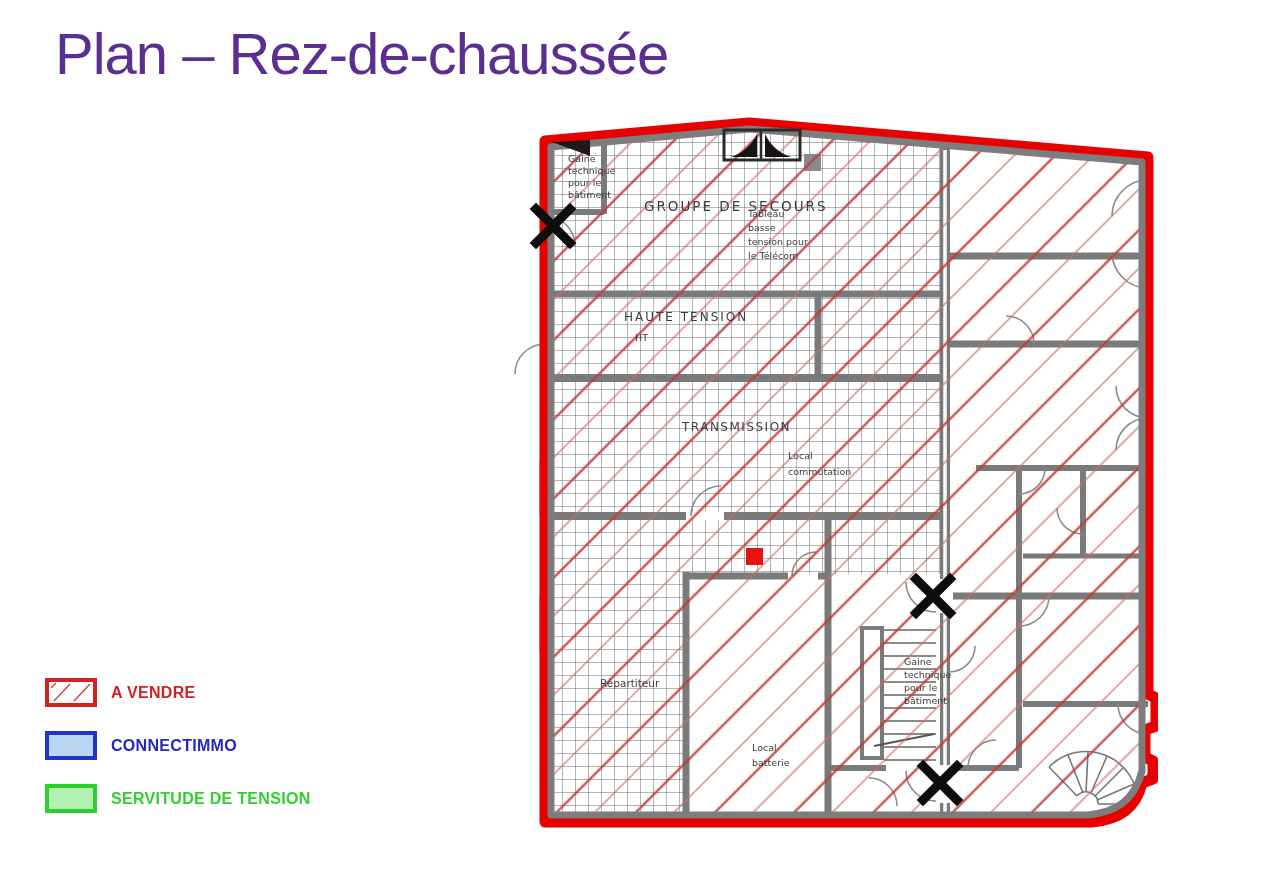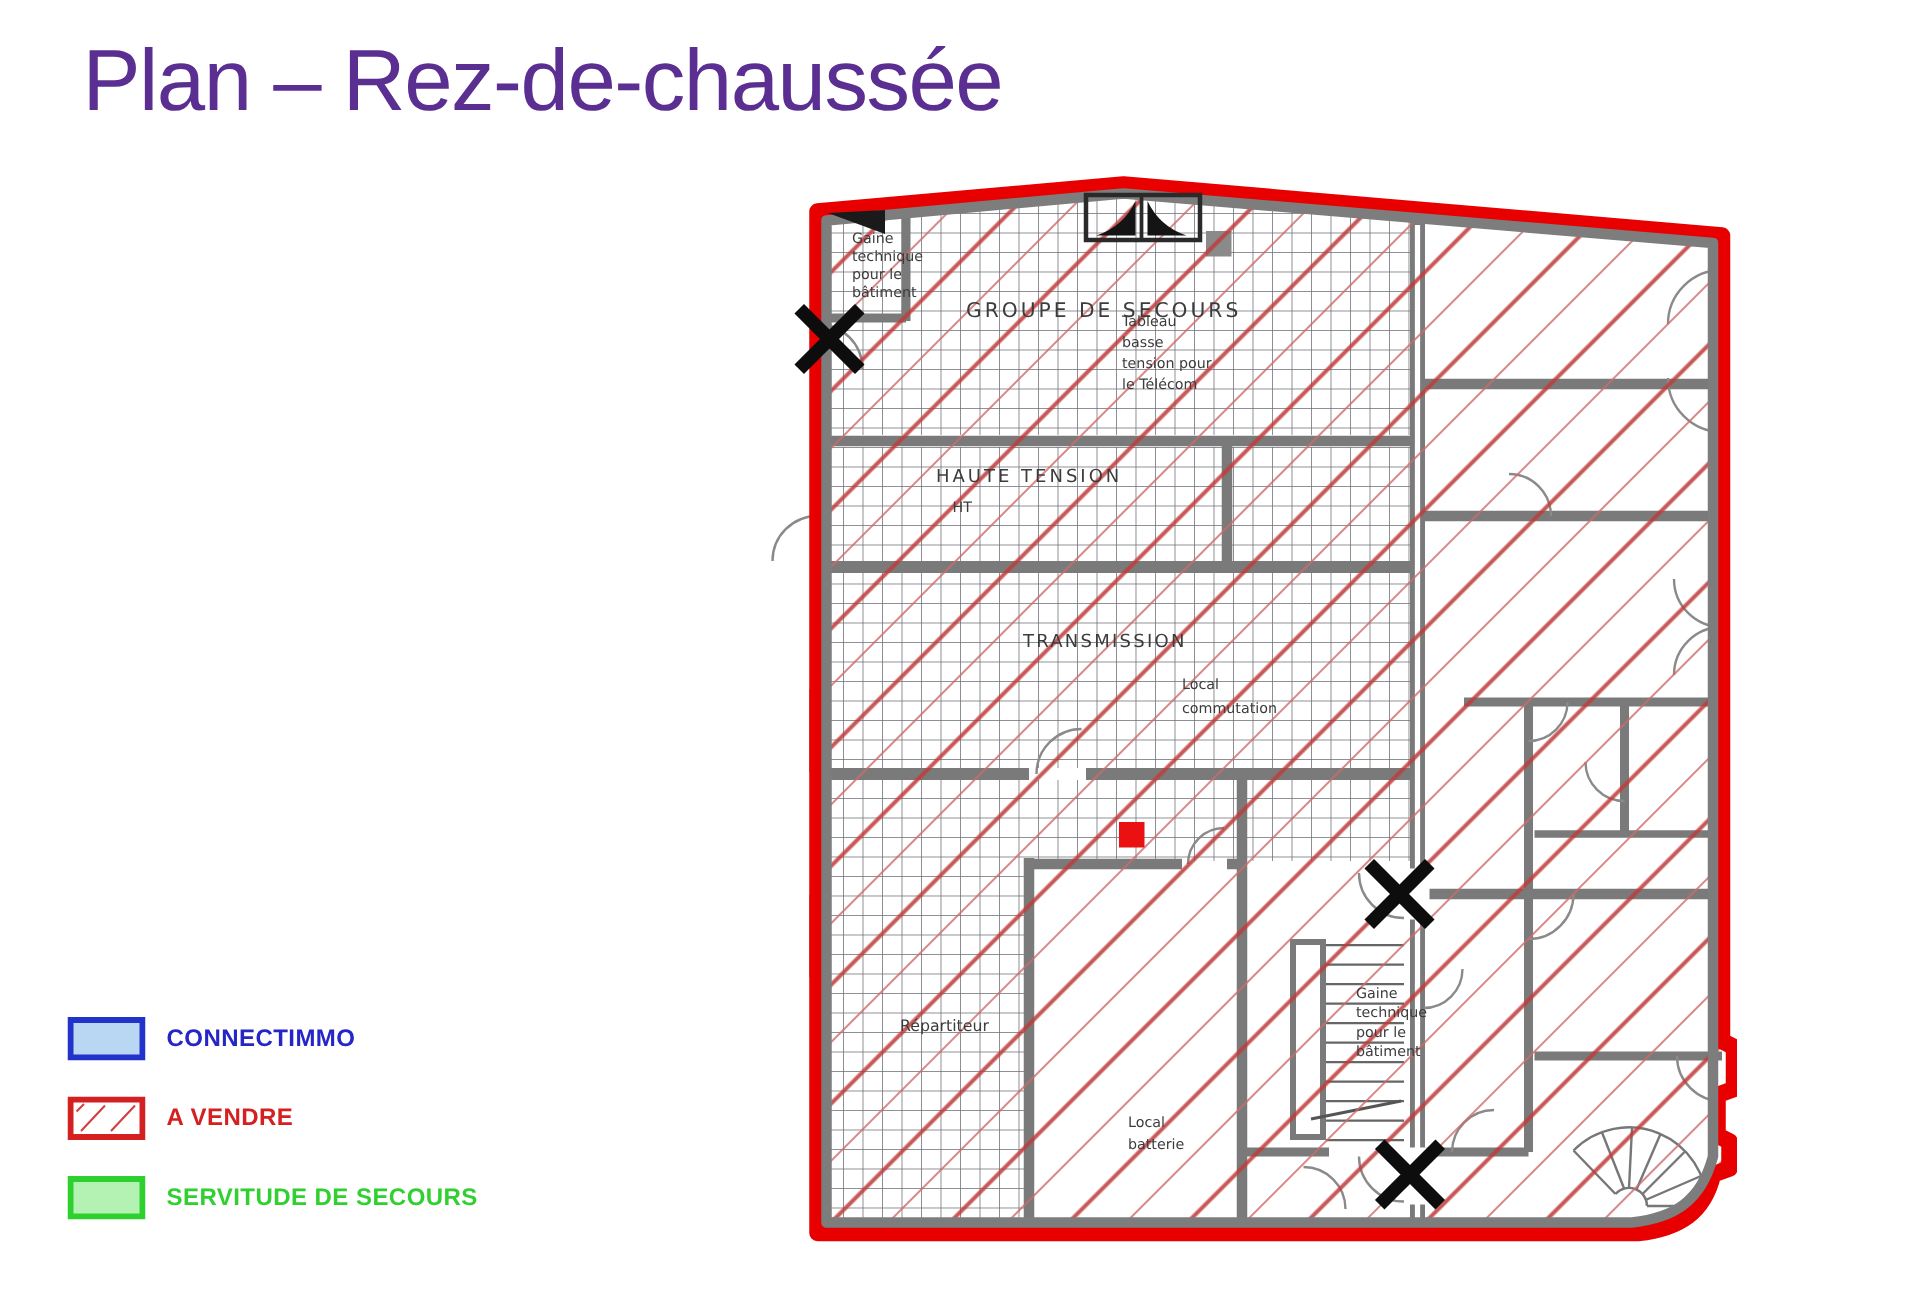--- a/index.html
+++ b/index.html
@@ -180,32 +180,32 @@
           <text x="368" y="575">pour le</text>
           <text x="368" y="588">bâtiment</text>
         </g>
       </g>
     </svg>
   </div>
 
   <div class="legend">
     <div class="legend-row">
       <svg class="swatch" viewBox="0 0 52 29">
-        <rect x="2" y="2" width="48" height="25" fill="#b9d6f2" stroke="#2233cc" stroke-width="4"></rect>
-      </svg>
-      <span class="legend-label connectimmo">CONNECTIMMO</span>
-    </div>
-    <div class="legend-row">
-      <svg class="swatch" viewBox="0 0 52 29">
         <rect x="2" y="2" width="48" height="25" fill="#ffffff" stroke="#d42020" stroke-width="4"></rect>
         <path d="M 9 23 L 25 6 M 29 23 L 45 6 M 6 10 L 11 5" stroke="#d44040" stroke-width="1.4" fill="none"></path>
       </svg>
       <span class="legend-label vendre">A VENDRE</span>
     </div>
     <div class="legend-row">
       <svg class="swatch" viewBox="0 0 52 29">
+        <rect x="2" y="2" width="48" height="25" fill="#b9d6f2" stroke="#2233cc" stroke-width="4"></rect>
+      </svg>
+      <span class="legend-label connectimmo">CONNECTIMMO</span>
+    </div>
+    <div class="legend-row">
+      <svg class="swatch" viewBox="0 0 52 29">
         <rect x="2" y="2" width="48" height="25" fill="#b4f2b4" stroke="#2ed02e" stroke-width="4"></rect>
       </svg>
-      <span class="legend-label servitude">SERVITUDE DE SECOURS</span>
+      <span class="legend-label servitude">SERVITUDE DE TENSION</span>
     </div>
   </div>
 
 </div>
 
 </body></html>

